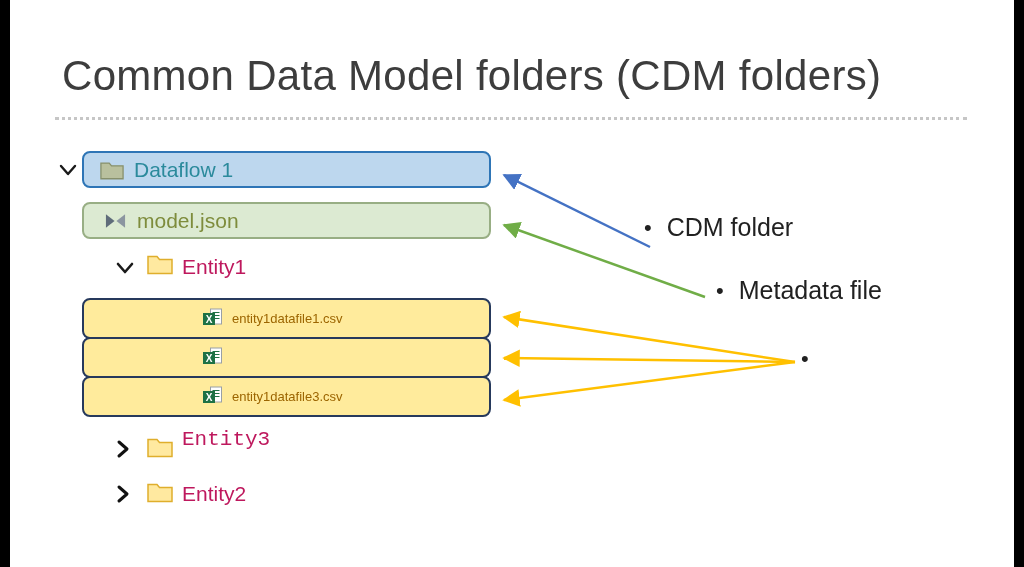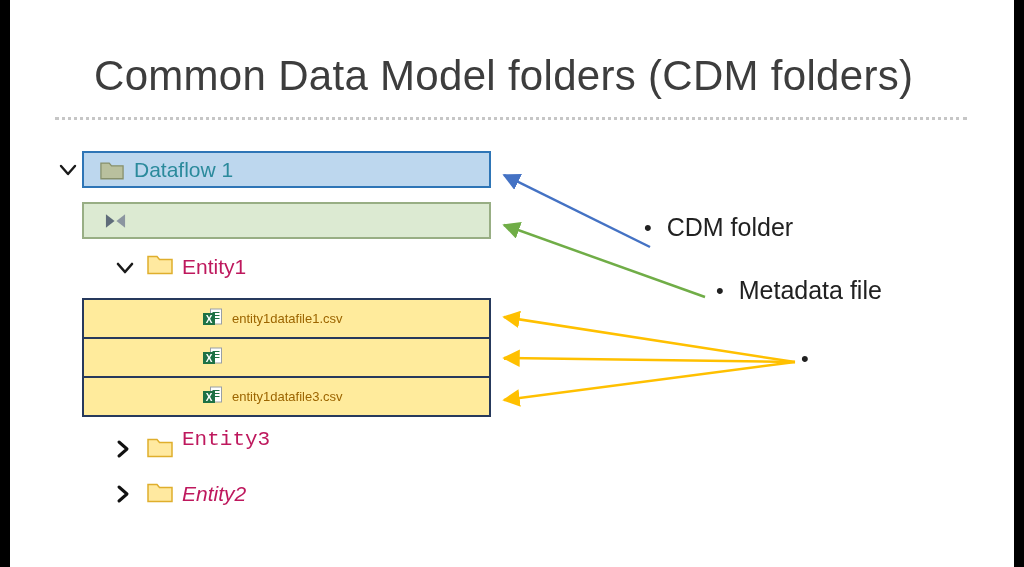--- a/index.html
+++ b/index.html
@@ -5,34 +5,34 @@
   html,body { margin:0; padding:0; background:#ffffff; }
   .slide {
     position:relative; width:1024px; height:567px; background:#ffffff;
     font-family:"Liberation Sans", sans-serif; overflow:hidden;
   }
   .edge { position:absolute; top:0; bottom:0; width:10px; background:#000; }
   .edge.left { left:0; }
   .edge.right { right:0; }
 
   .title {
-    position:absolute; left:94px; top:52px; margin:0;
+    position:absolute; left:62px; top:52px; margin:0;
     font-size:42px; font-weight:400; color:#3d3d3d; letter-spacing:0.3px;
     white-space:nowrap;
   }
   .title-underline {
     position:absolute; left:55px; top:117px; width:912px; height:0;
     border-top:3px dotted #c6c6c6;
   }
 
   .chev { position:absolute; width:24px; height:24px; }
 
   .node-box {
     position:absolute; left:82px; width:409px; box-sizing:border-box;
-    display:flex; align-items:center;
+    display:flex; align-items:center;border-radius:8px;
   }
   .dataflow-box { top:151px; height:37px; background:#bdd7ee; border:2px solid #2e75b6; padding-left:16px; gap:10px; }
   .metadata-box { top:202px; height:37px; background:#dcead2; border:2px solid #98ae84; padding-left:20px; gap:10px; }
   .file-box { background:#ffeb9c; border:2px solid #26395c; height:41px; padding-left:118px; gap:9px; }
   .file-box.f1 { top:298px; }
   .file-box.f2 { top:337px; }
   .file-box.f3 { top:376px; }
 
   .node-label { white-space:nowrap; }
   .cdm-text  { color:#2b8a9c; font-size:21px; }
@@ -92,20 +92,21 @@
     <span class="node-label cdm-text">Dataflow 1</span>
   </div>
 
   <div class="node-box metadata-box">
     <span class="tree-icon">
       <svg viewBox="0 0 24 16" width="23" height="16">
         <path d="M2 1 L11 8 L2 15 Z" fill="#5f6c7a"></path>
         <path d="M22 1 L13 8 L22 15 Z" fill="#8b95a0"></path>
       </svg>
     </span>
+    <span class="node-label meta-text">model.json</span>
   </div>
 
   <span class="folder" style="left:147px; top:253px;">
     <svg viewBox="0 0 26 21" width="26" height="22">
       <path d="M1 3 h9 l2.5 3 H25 v14 H1 z" fill="#ffe9a0" stroke="#dfae2c" stroke-width="1.5"></path>
     </svg>
   </span>
   <span class="entity-label" style="left:182px; top:255px;">Entity1</span>
 
   <div class="node-box file-box f1">
@@ -152,21 +153,21 @@
       <path d="M1 3 h9 l2.5 3 H25 v14 H1 z" fill="#ffe9a0" stroke="#dfae2c" stroke-width="1.5"></path>
     </svg>
   </span>
   <span class="entity-label" style="left:182px; top:428px;font-family:Liberation Mono, monospace;">Entity3</span>
 
   <span class="folder" style="left:147px; top:481px;">
     <svg viewBox="0 0 26 21" width="26" height="22">
       <path d="M1 3 h9 l2.5 3 H25 v14 H1 z" fill="#ffe9a0" stroke="#dfae2c" stroke-width="1.5"></path>
     </svg>
   </span>
-  <span class="entity-label" style="left:182px; top:482px;font-style:italic;">Entity2</span>
+  <span class="entity-label" style="left:182px; top:482px;">Entity2</span>
 
   <div class="annot a1">
     <span class="bullet">•</span>
     <span>CDM folder</span>
   </div>
   <div class="annot a2">
     <span class="bullet">•</span>
     <span>Metadata file</span>
   </div>
   <div class="annot a3">

